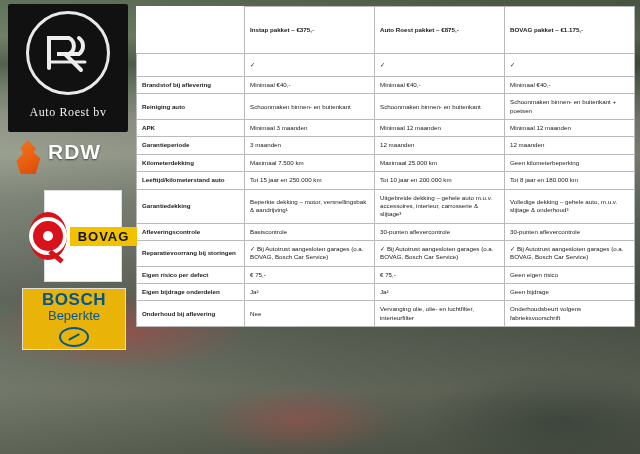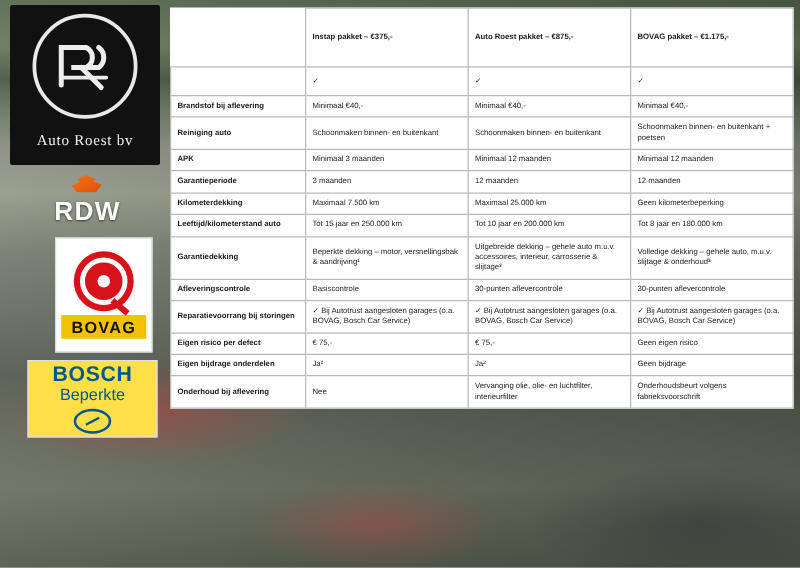--- a/index.html
+++ b/index.html
@@ -91,23 +91,21 @@
     margin-top: 10px;
     font-family: "Liberation Serif", serif;
   }
   .logo-rdw {
     position: absolute;
     left: 14px;
     top: 140px;
     width: 112px;
     height: 42px;
     display: flex;
-    align-items: center;
     gap: 4px;
-    flex-direction: column;
   }
   .rdw-flame {
     width: 30px;
     height: 34px;
     background: linear-gradient(150deg, #f07818 0%, #e85c10 60%, #d04a0a 100%);
     clip-path: polygon(46% 0%, 74% 26%, 64% 36%, 88% 54%, 72% 100%, 22% 100%, 8% 62%, 30% 40%, 22% 22%);
   }
   .rdw-text {
     color: #fff;
     font-size: 21px;
@@ -118,21 +116,21 @@
   }
   .logo-bovag {
     position: absolute;
     left: 44px;
     top: 190px;
     width: 78px;
     height: 92px;
     background: #fff;
     border: 1px solid #ddd;
     display: flex;
-    flex-direction: column;
+    flex-direction: row;
     align-items: center;
     justify-content: center;
     gap: 3px;
     box-sizing: border-box;
   }
   .bovag-target {
     width: 48px;
     height: 48px;
     border-radius: 50%;
     background: #d8121a;
@@ -172,21 +170,21 @@
     font-weight: bold;
     letter-spacing: 1px;
     padding: 2px 8px;
   }
   .logo-bosch {
     position: absolute;
     left: 22px;
     top: 288px;
     width: 104px;
     height: 62px;
-    background: #fde047;
+    background: #eab308;
     border: 1px solid #e0e0e0;
     display: flex;
     flex-direction: column;
     align-items: center;
     justify-content: center;
     box-sizing: border-box;
   }
   .bosch-word {
     color: #005691;
     font-size: 17px;

